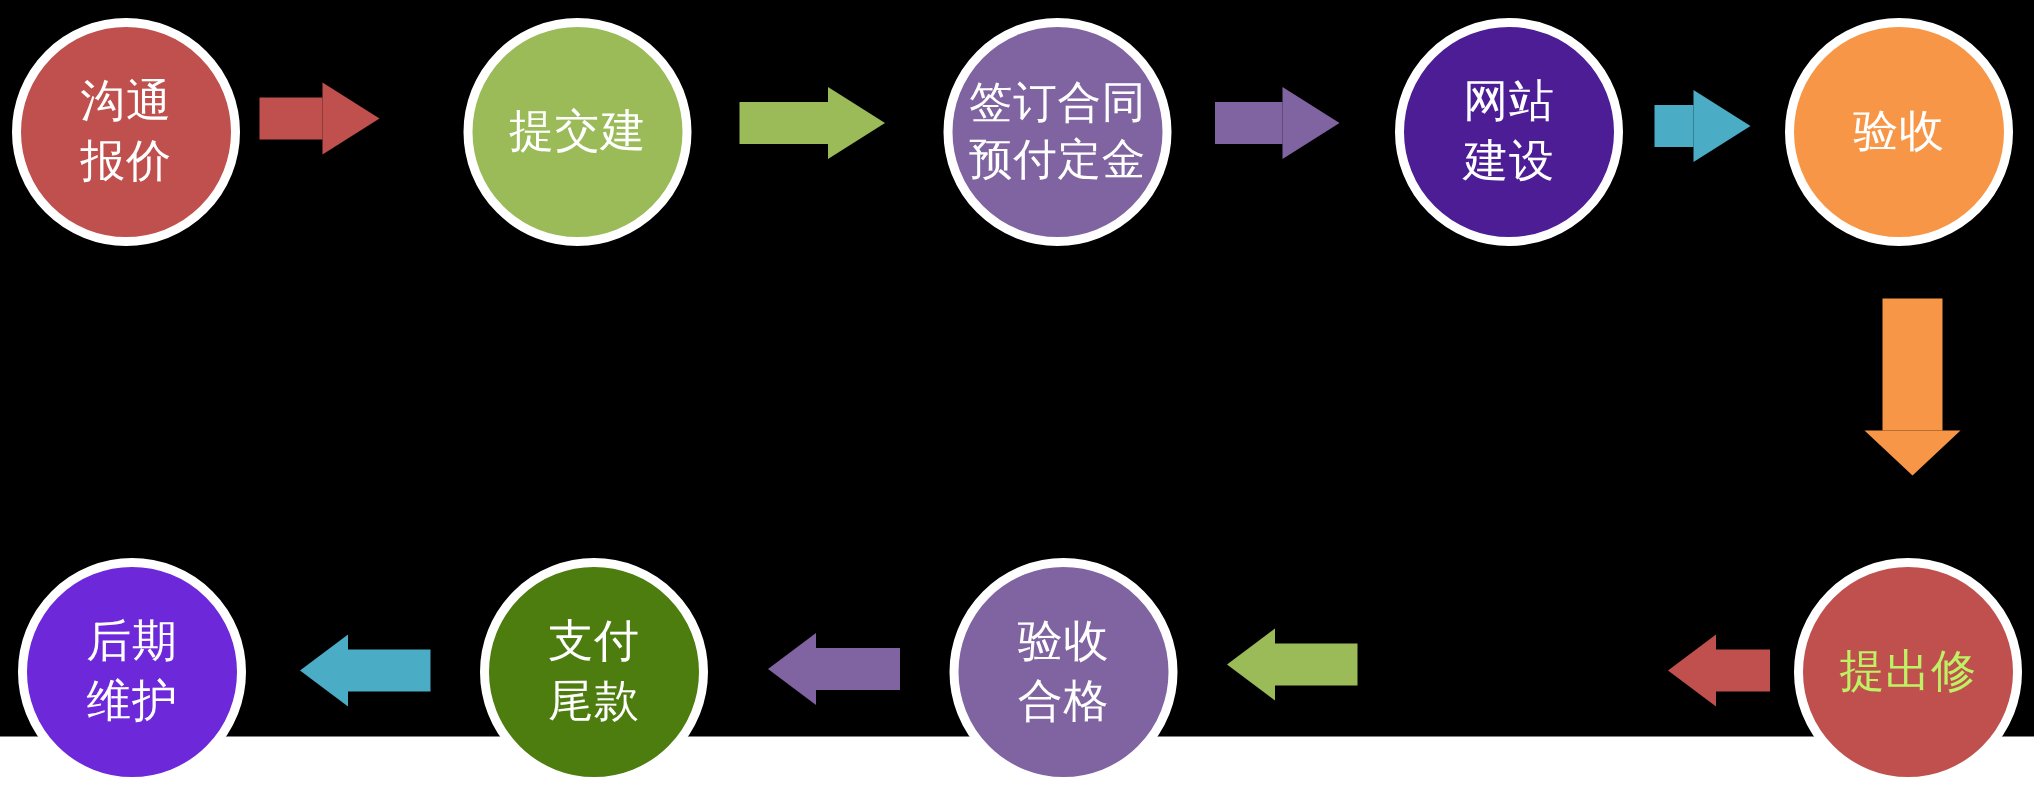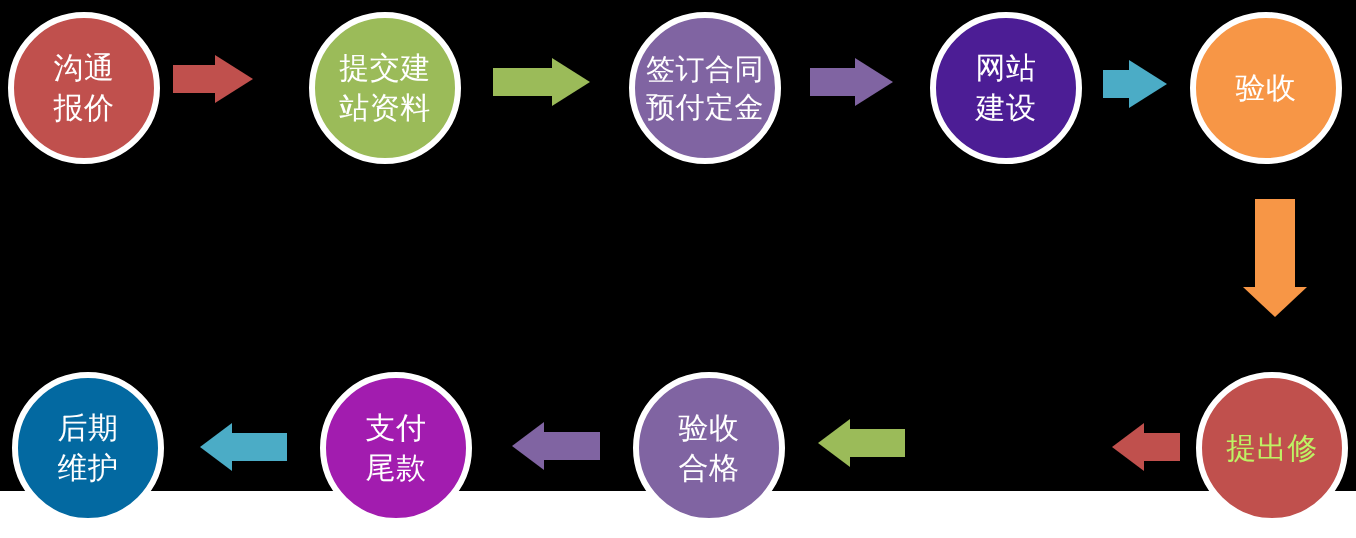--- a/index.html
+++ b/index.html
@@ -69,21 +69,20 @@
 <body>
 
 <div id="canvas" style="background: rgb(0, 0, 0);">
 
   <div class="node n1" style="background: rgb(192, 80, 77); color: rgb(255, 255, 255); border-color: rgb(255, 255, 255);">
     <span class="line">沟通</span>
     <span class="line">报价</span>
   </div>
   <div class="node n2" style="background: rgb(155, 187, 89); color: rgb(255, 255, 255); border-color: rgb(255, 255, 255); text-align: center;">
     <span class="line">提交建</span>
-    <span class="line">站资料</span>
   </div>
   <div class="node n3" style="background: rgb(128, 100, 162); color: rgb(255, 255, 255); border-color: rgb(255, 255, 255);">
     <span class="line">签订合同</span>
     <span class="line">预付定金</span>
   </div>
   <div class="node n4" style="background: #4c1d95; color: rgb(255, 255, 255); border-color: rgb(255, 255, 255);">
     <span class="line">网站</span>
     <span class="line">建设</span>
   </div>
   <div class="node n5" style="background: rgb(247, 150, 70); color: rgb(255, 255, 255); border-color: rgb(255, 255, 255);">
@@ -91,25 +90,25 @@
     <span class="line"></span>
   </div>
 
   <div class="node n6" style="background: rgb(192, 80, 77); color: #bef264; border-color: rgb(255, 255, 255);">
     <span class="line">提出修</span>
   </div>
   <div class="node n8" style="background: rgb(128, 100, 162); color: rgb(255, 255, 255); border-color: rgb(255, 255, 255);">
     <span class="line">验收</span>
     <span class="line">合格</span>
   </div>
-  <div class="node n9" style="background: #a21caf; color: rgb(255, 255, 255); border-color: rgb(255, 255, 255);">
+  <div class="node n9" style="background: #4d7c0f; color: rgb(255, 255, 255); border-color: rgb(255, 255, 255);">
     <span class="line">支付</span>
     <span class="line">尾款</span>
   </div>
-  <div class="node n10" style="background: #0369a1; color: rgb(255, 255, 255); border-color: rgb(255, 255, 255);">
+  <div class="node n10" style="background: #6d28d9; color: rgb(255, 255, 255); border-color: rgb(255, 255, 255);">
     <span class="line">后期</span>
     <span class="line">维护</span>
   </div>
 
   <div class="arrow right a1">
     <div class="shaft" style="background: rgb(192, 80, 77);"></div>
     <div class="head" style="border-left-color: rgb(192, 80, 77);"></div>
   </div>
   <div class="arrow right a2">
     <div class="shaft" style="background: rgb(155, 187, 89);"></div>

